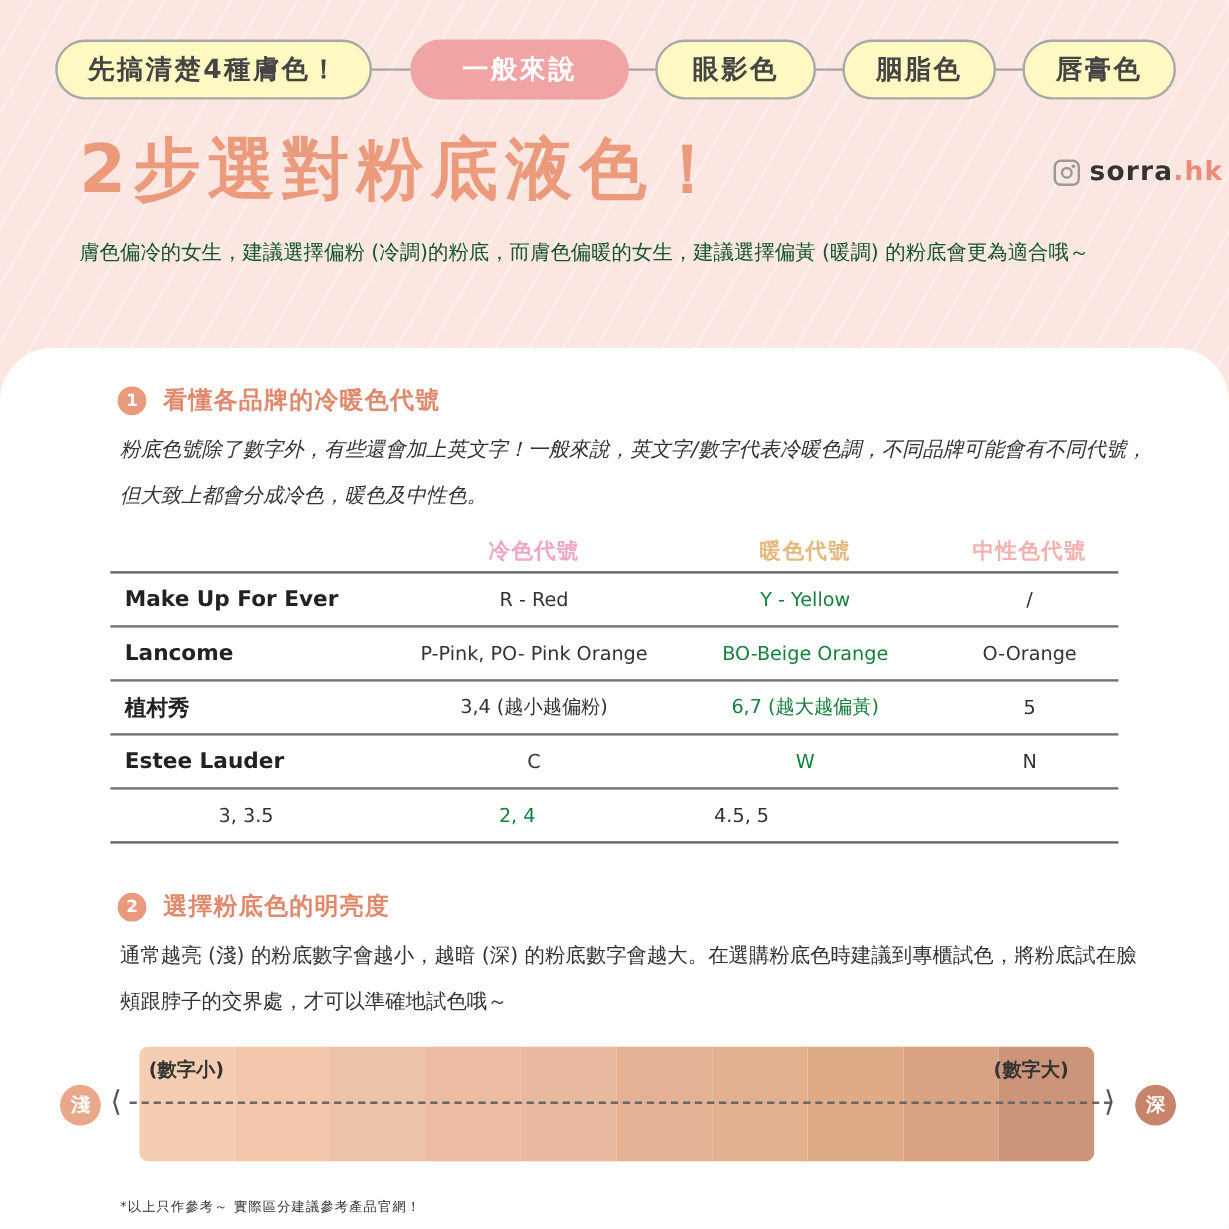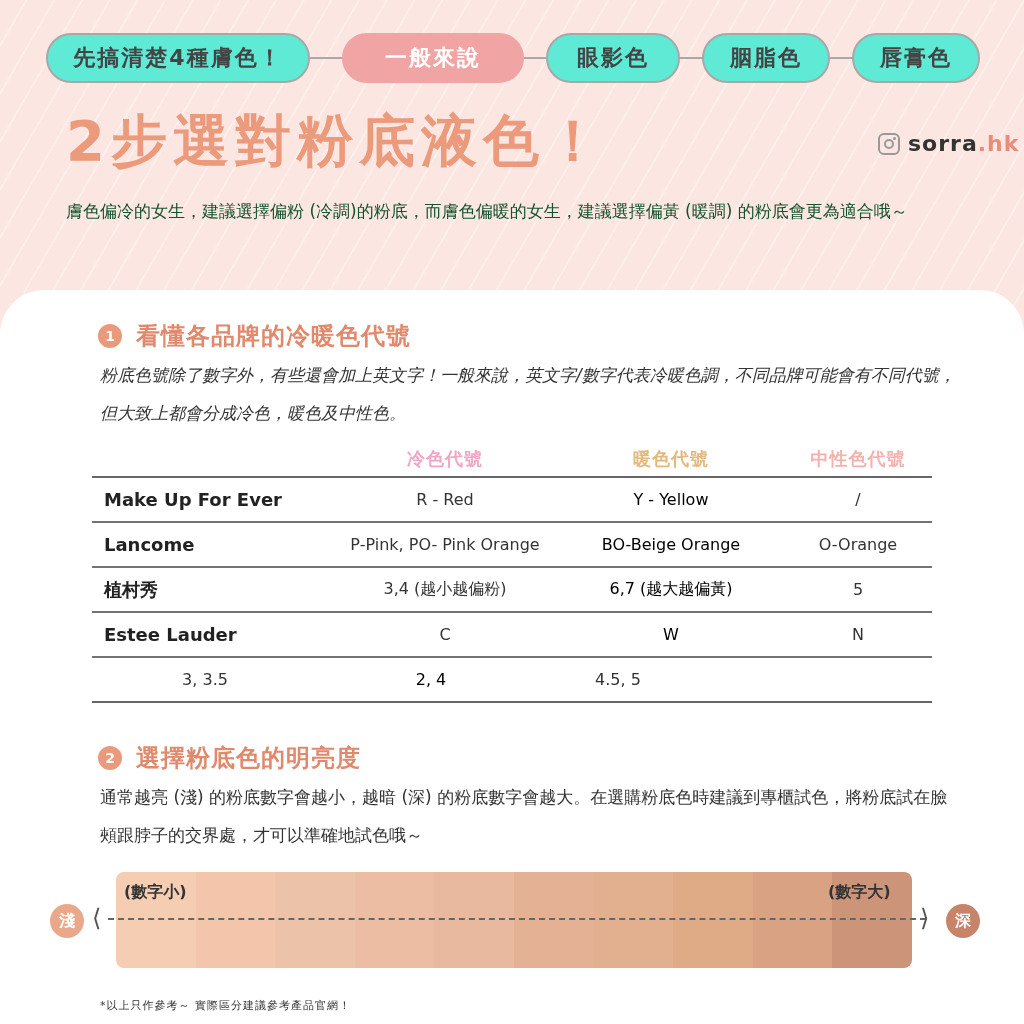--- a/index.html
+++ b/index.html
@@ -14,21 +14,21 @@
     position: absolute; left: 0; top: 0; width: 1024px; height: 330px;
     background:
       repeating-linear-gradient(120deg, rgba(255,255,255,0.0) 0 22px, rgba(255,255,255,0.35) 22px 24px),
       #fbe6e1;
   }
   
   .nav { position: absolute; top: 33px; left: 46px; height: 50px; width: 934px; }
   .nav-line { position: absolute; top: 24px; left: 10px; right: 10px; height: 2px; background: #a9a9a9; }
   .pill {
     position: absolute; top: 0; height: 50px; border-radius: 25px;
-    background: #5eead4; border: 2px solid #a8a8a8;
+    background: #fef9c3; border: 2px solid #a8a8a8;
     display: flex; align-items: center; justify-content: center;
     font-weight: bold; font-size: 22px; color: #444; letter-spacing: 2px;
   }
   .pill.active { background: #f0a4a4; border-color: #f0a4a4; color: #fff; }
   
   .title {
     position: absolute; left: 66px; top: 104px;
     font-size: 56px; font-weight: bold; color: #ec9a7c; letter-spacing: 6px;
   }
   .brand { position: absolute; left: 842px; top: 131px; display: flex; align-items: center; gap: 8px; margin-left: 36px; }
@@ -43,30 +43,30 @@
   
   .card {
     position: absolute; left: 0; top: 290px; width: 1024px; height: 760px;
     background: #fff; border-radius: 44px 44px 0 0;
   }
   .sec-head { position: absolute; left: 98px; display: flex; align-items: center; gap: 14px; }
   .num-badge {
     width: 24px; height: 24px; border-radius: 50%; background: #e99a7c; color: #fff;
     font-size: 14px; font-weight: bold; display: flex; align-items: center; justify-content: center;
   }
-  .sec-title { font-size: 24px; font-weight: bold; color: #e0896d; letter-spacing: 1px; }
+  .sec-title { font-size: 20px; font-weight: bold; color: #e0896d; letter-spacing: 1px; }
   .sec-body { position: absolute; left: 100px; width: 860px; font-size: 17px; line-height: 38px; color: #333; }
   
   .tbl { position: absolute; left: 92px; top: 442px; width: 840px; }
   .thead { display: flex; height: 36px; align-items: center; border-bottom: 2px solid #666; }
   .trow { display: flex; height: 45px; align-items: center; border-bottom: 2px solid #737373; }
   .trow.last { border-bottom: 2px solid #666; }
   .c0 { width: 240px; padding-left: 12px; font-weight: bold; font-size: 18px; color: #222; }
   .c1 { width: 226px; text-align: center; font-size: 16px; color: #333; }
-  .c2 { width: 226px; text-align: center; font-size: 16px; color: #000000; }
+  .c2 { width: 226px; text-align: center; font-size: 16px; color: #15803d; }
   .c3 { width: 148px; text-align: center; font-size: 16px; color: #333; }
   .thead .c1, .thead .c2, .thead .c3 { font-size: 18px; font-weight: bold; letter-spacing: 1px; }
   
   .swatch-area { position: absolute; left: 0; top: 870px; width: 1024px; height: 100px; }
   .swatch {
     position: absolute; left: 116px; top: 2px; width: 796px; height: 96px; border-radius: 8px;
     display: flex; overflow: hidden;
   }
   .swatch .band { flex: 1; }
   .sw-label { position: absolute; top: 12px; font-size: 16px; font-weight: bold; color: #333; }

